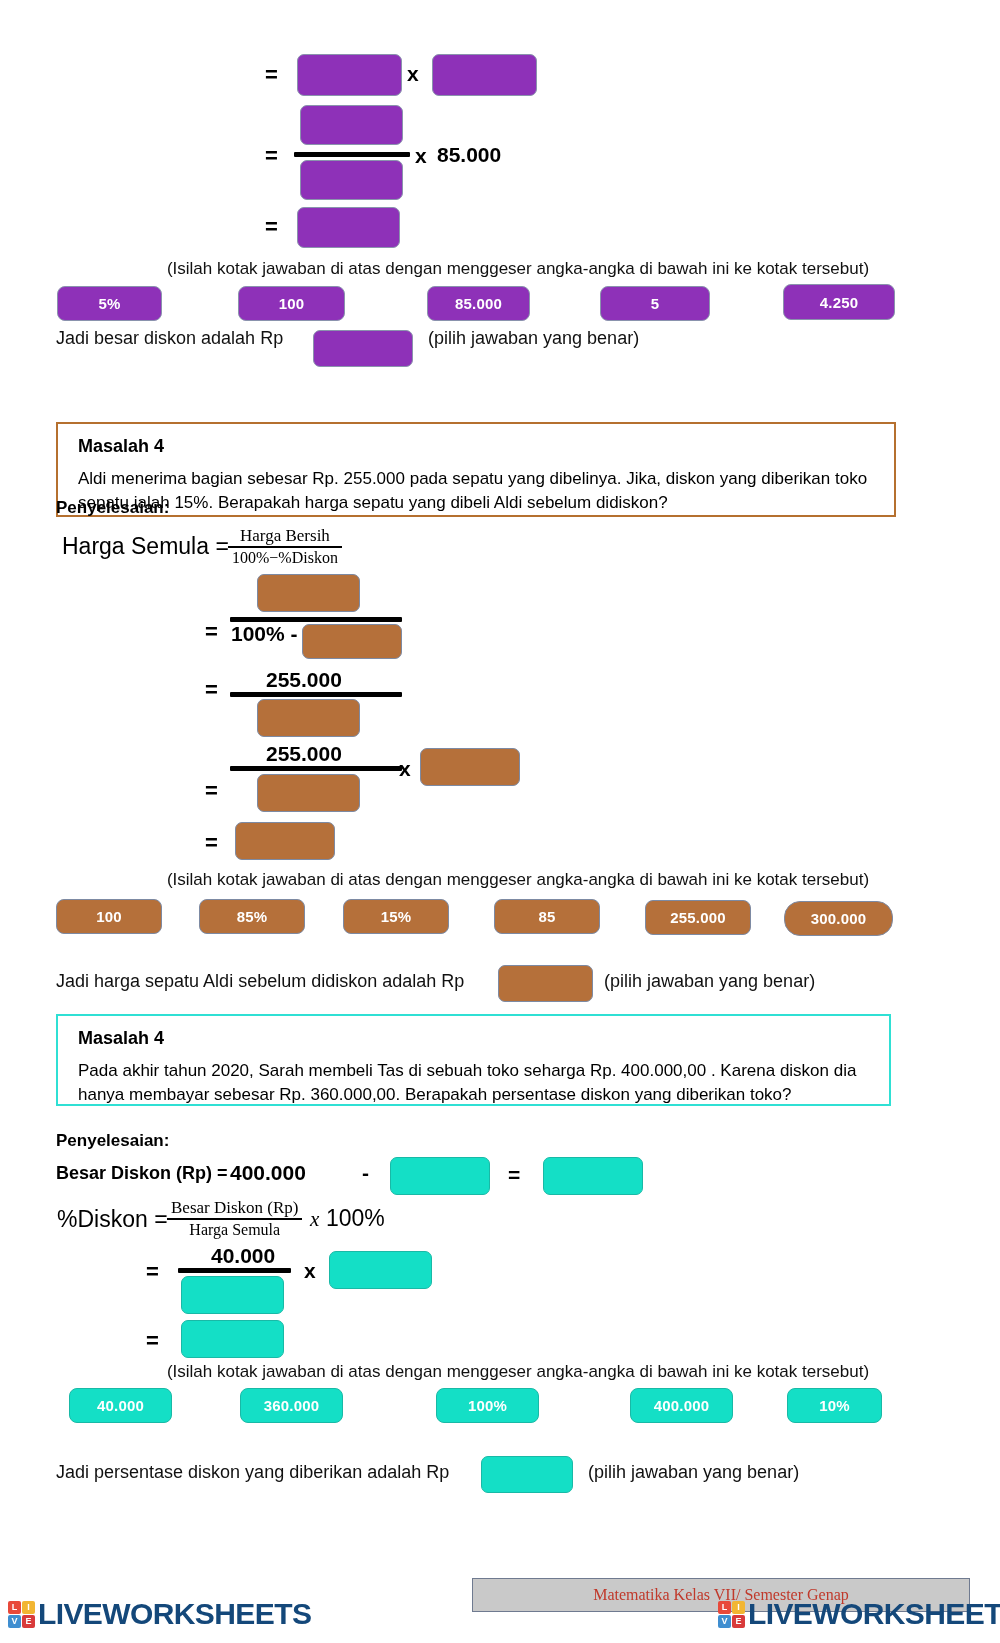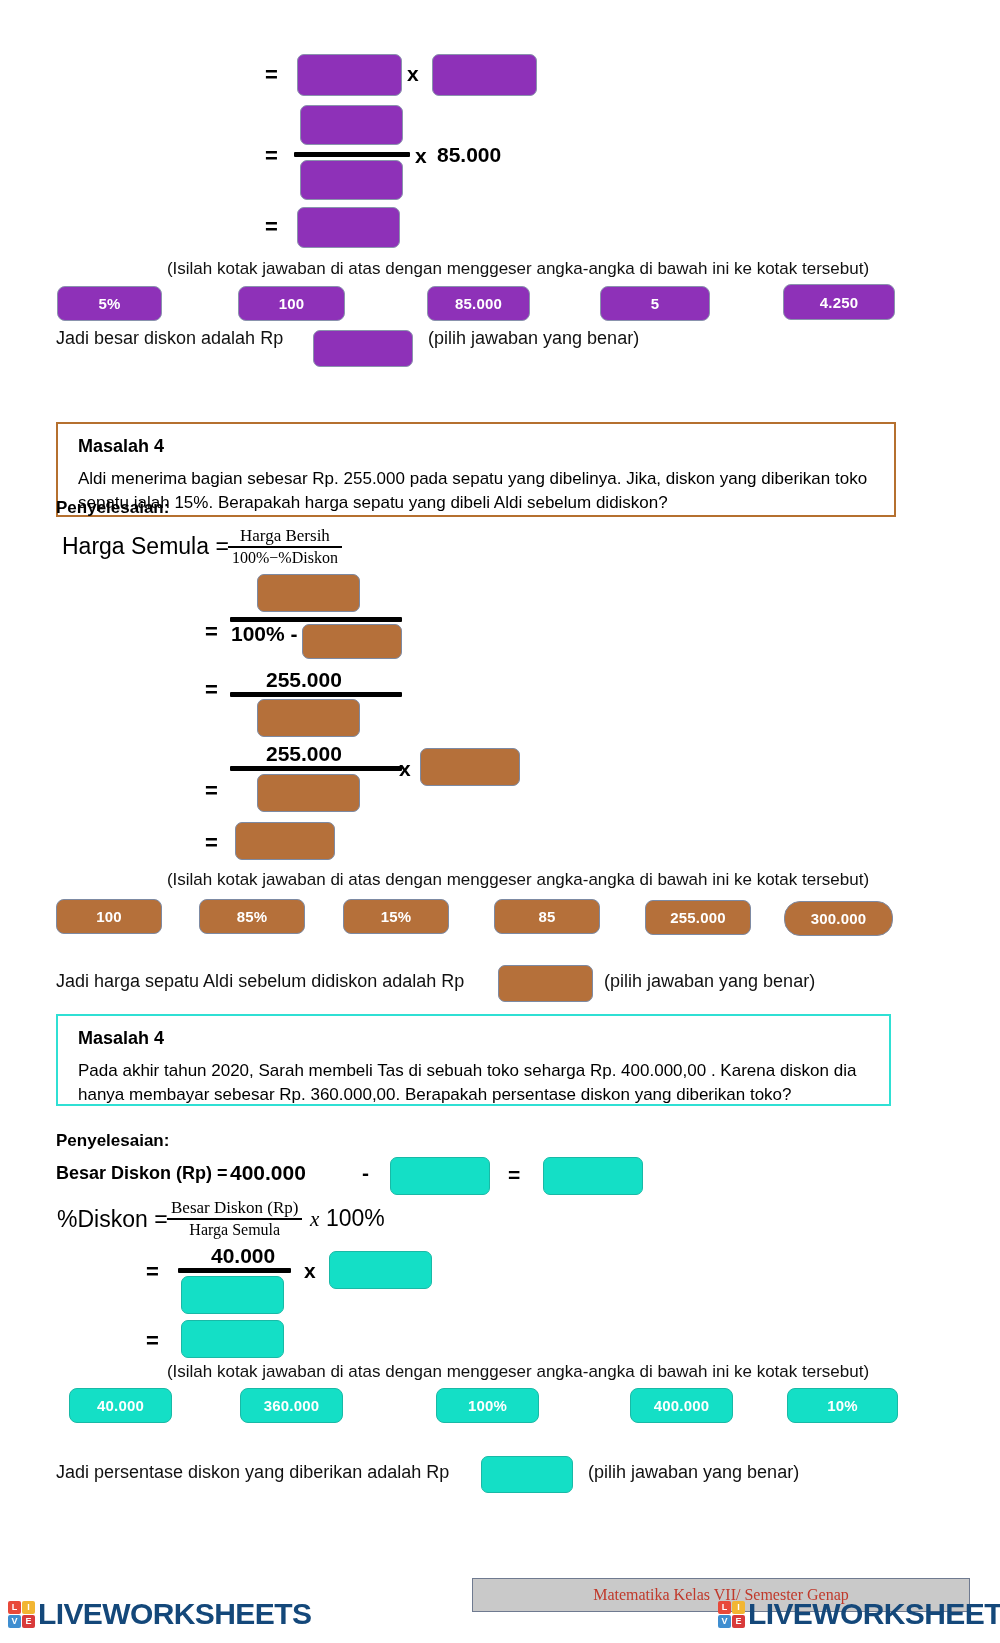--- a/index.html
+++ b/index.html
@@ -232,21 +232,21 @@
 
 <div class="abs eq" style="left:146px; top:1328px;">=</div>
 <div class="abs box cyan" style="left:181px; top:1320px; width:103px; height:38px;"></div>
 
 <div class="abs hint" style="left:0; top:1362px; width:1000px; text-align:center;">(Isilah kotak jawaban di atas dengan menggeser angka-angka di bawah ini ke kotak tersebut)</div>
 
 <div class="abs tok cyan" style="left:69px;  top:1388px; width:103px; height:35px;">40.000</div>
 <div class="abs tok cyan" style="left:240px; top:1388px; width:103px; height:35px;">360.000</div>
 <div class="abs tok cyan" style="left:436px; top:1388px; width:103px; height:35px;">100%</div>
 <div class="abs tok cyan" style="left:630px; top:1388px; width:103px; height:35px;">400.000</div>
-<div class="abs tok cyan" style="left:787px; top:1388px; width:111px; height:35px;">10%</div>
+<div class="abs tok cyan" style="left:787px; top:1388px; width:95px; height:35px;">10%</div>
 
 <div class="abs sentence" style="left:56px; top:1462px;">Jadi persentase diskon yang diberikan  adalah Rp</div>
 <div class="abs box cyan" style="left:481px; top:1456px; width:92px; height:37px;"></div>
 <div class="abs sentence" style="left:588px; top:1462px;">(pilih jawaban yang benar)</div>
 
 <div class="abs footer-label" style="left:472px; top:1578px; width:498px; height:34px;">Matematika   Kelas VII/ Semester Genap</div>
 
 <div class="abs lw-logo" style="left:8px; top:1597px;">
   <div class="lw-grid">
     <div class="lw-cell" style="background:#e8493a;">L</div>

